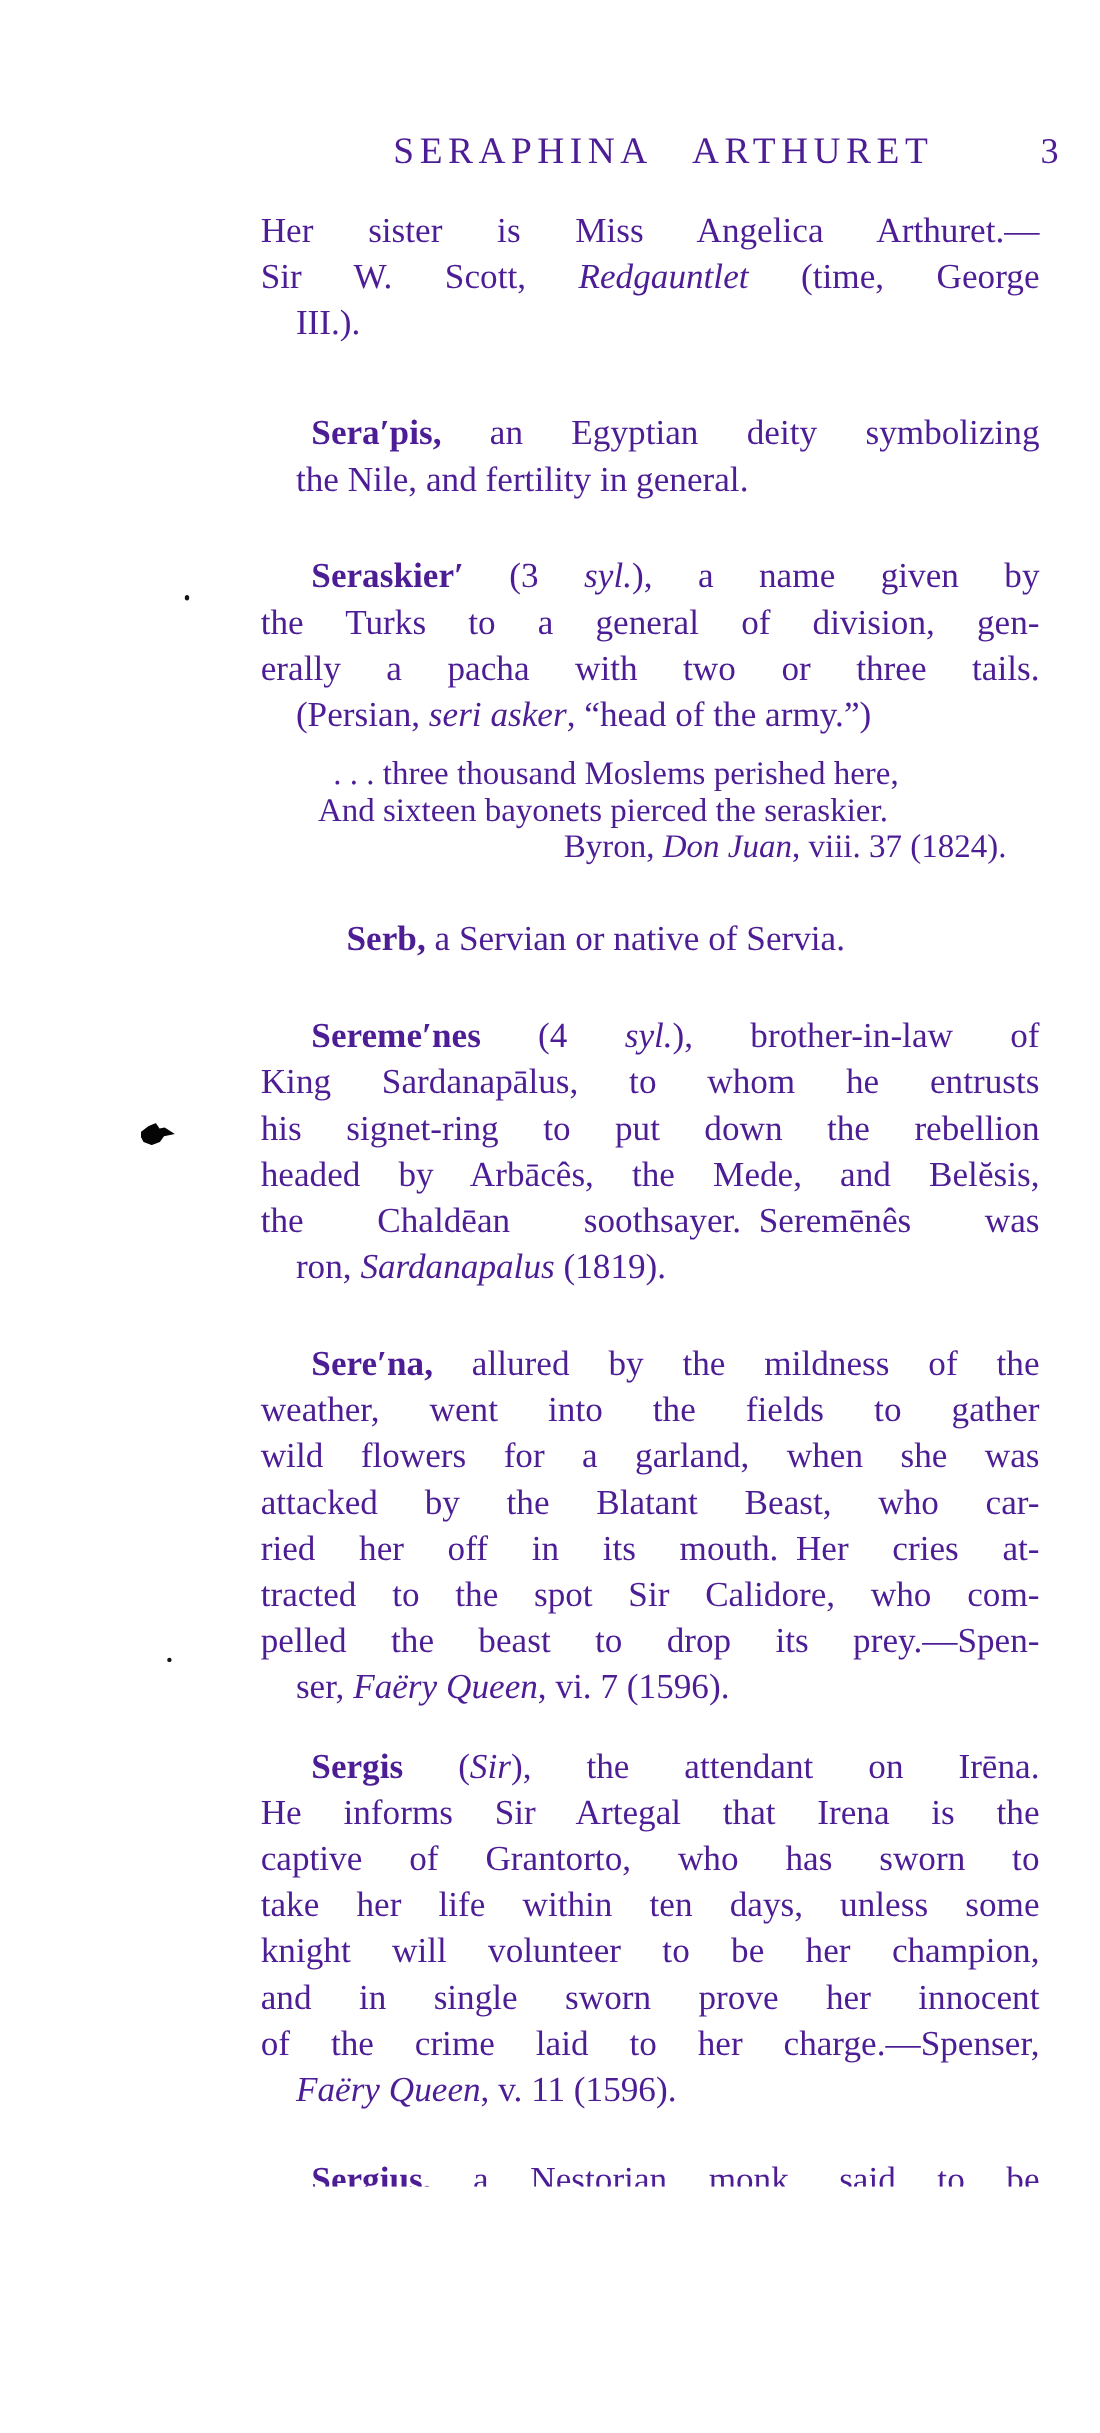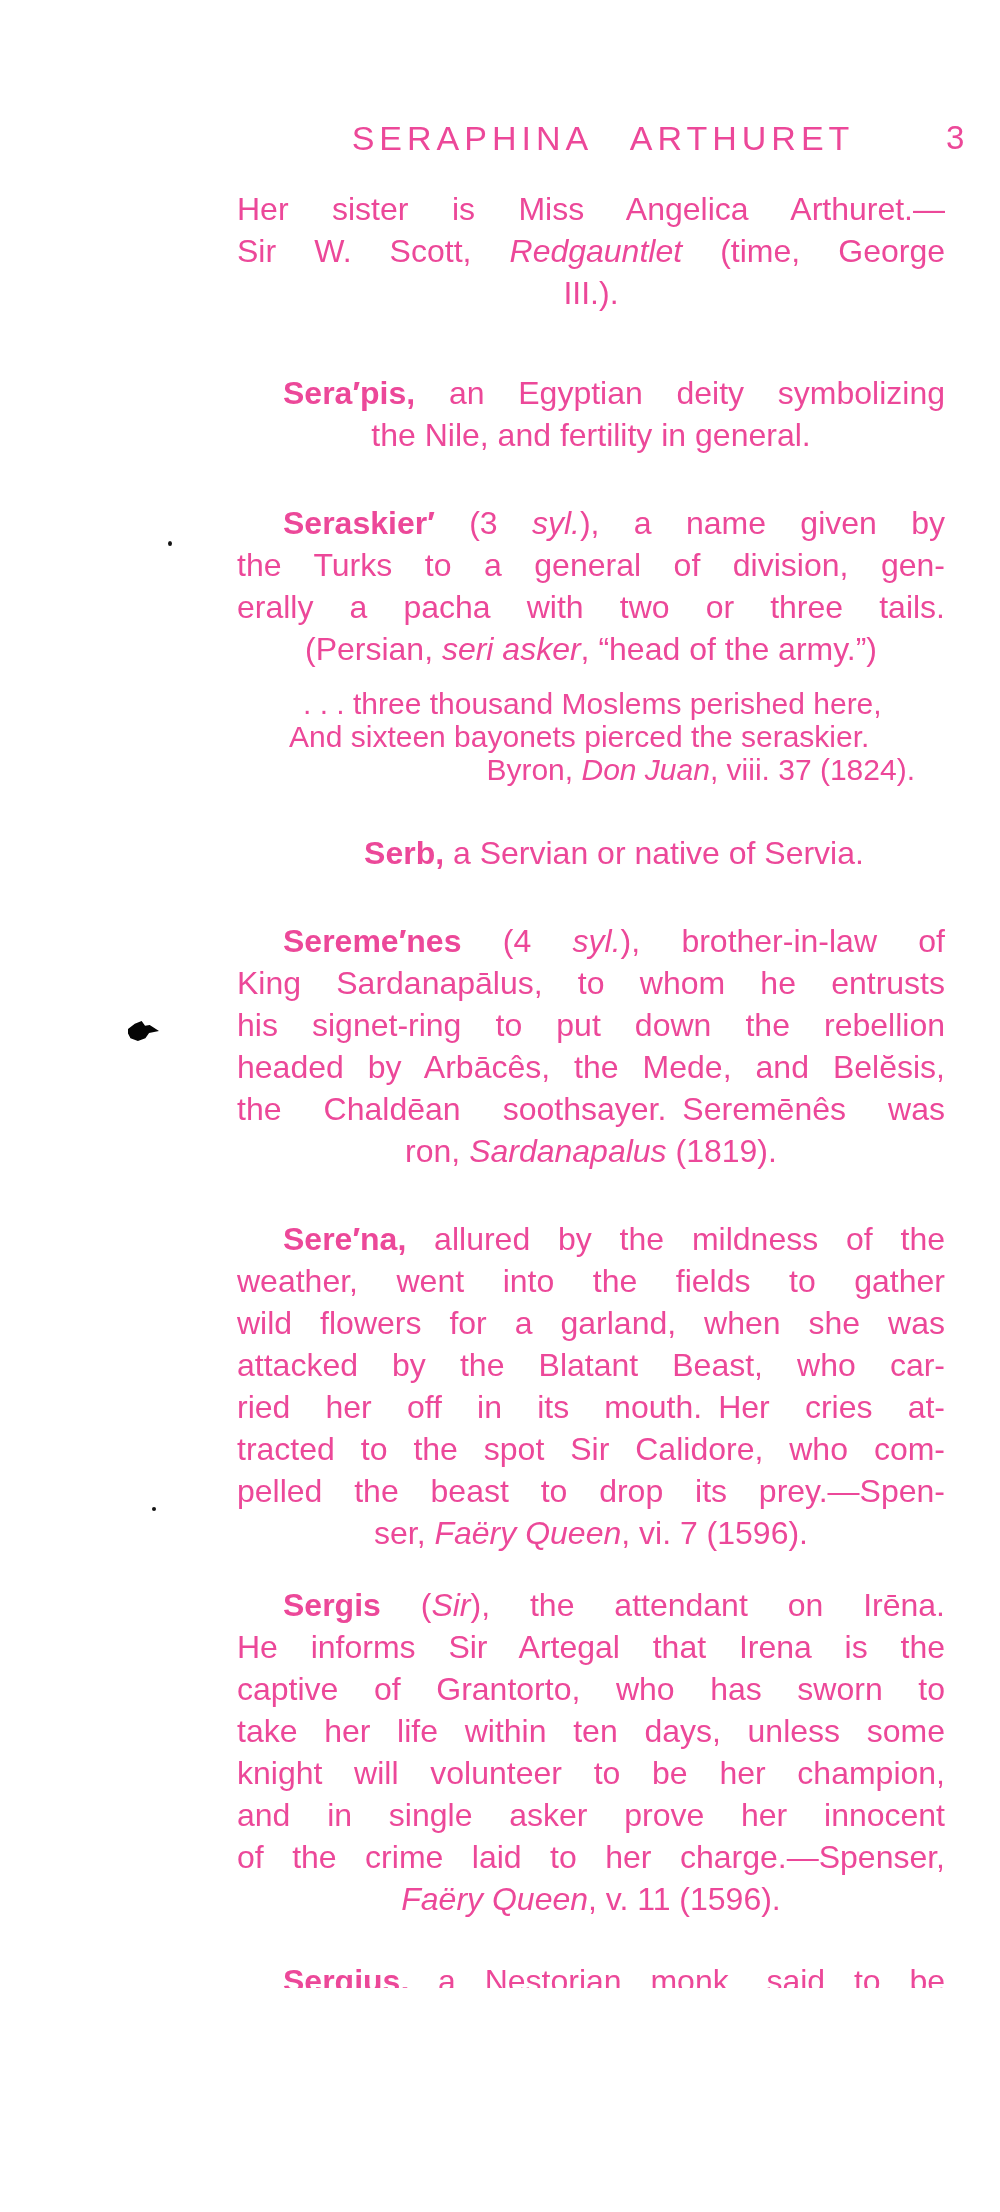--- a/index.html
+++ b/index.html
@@ -1,22 +1,22 @@
 <!DOCTYPE html>
 <html><head>
 <meta charset="utf-8">
 <style>
   html, body { margin: 0; padding: 0; background: #ffffff; }
   .page {
     position: relative;
     width: 1000px;
     height: 1988px;
     background: #ffffff;
-    color: #ec4899;
-    font-family: Liberation Sans, sans-serif;
+    color: #4c1d95;
+    font-family: Liberation Serif, serif;
     overflow: hidden;
   }
   .running-head {
     position: absolute;
     left: 237px;
     top: 116px;
     width: 708px;
     box-sizing: border-box;
     padding-left: 24px;
     text-align: center;
@@ -47,21 +47,21 @@
   .block:nth-child(4) { margin-top: 17px; }   
   .block:nth-child(8) { margin-top: 30px; }
   .block:nth-child(9) { margin-top: 40px; }
   .line {
     height: 42px;
     line-height: 42px;
     text-align: justify;
     text-align-last: justify;
     white-space: nowrap;
   }
-  .line.natural { text-align: center; text-align-last: auto; }
+  .line.natural { text-align: left; text-align-last: auto; margin-left: 32px; }
   .line.indent { padding-left: 46px; box-sizing: border-box; }
   .quote .line {
     height: 33px;
     line-height: 33px;
     font-size: 30px;
     text-align: left;
     text-align-last: auto;
   }
   .quote .verse-1 { padding-left: 66px; }
   .quote .verse-2 { padding-left: 52px; }
@@ -133,21 +133,21 @@
         <div class="line"><span class="seg-normal">tracted to the spot Sir Calidore, who com-</span></div>
         <div class="line"><span class="seg-normal">pelled the beast to drop its prey.—Spen-</span></div>
         <div class="line natural"><span class="seg-normal">ser, </span><span class="seg-italic">Faëry Queen</span><span class="seg-normal">, vi. 7 (1596).</span></div>
       </div>
       <div class="block paragraph">
         <div class="line indent"><span class="seg-bold">Sergis</span><span class="seg-normal"> (</span><span class="seg-italic">Sir</span><span class="seg-normal">), the attendant on Irēna.</span></div>
         <div class="line"><span class="seg-normal">He informs Sir Artegal that Irena is the</span></div>
         <div class="line"><span class="seg-normal">captive of Grantorto, who has sworn to</span></div>
         <div class="line"><span class="seg-normal">take her life within ten days, unless some</span></div>
         <div class="line"><span class="seg-normal">knight will volunteer to be her champion,</span></div>
-        <div class="line"><span class="seg-normal">and in single asker prove her innocent</span></div>
+        <div class="line"><span class="seg-normal">and in single sworn prove her innocent</span></div>
         <div class="line"><span class="seg-normal">of the crime laid to her charge.—Spenser,</span></div>
         <div class="line natural"><span class="seg-italic">Faëry Queen</span><span class="seg-normal">, v. 11 (1596).</span></div>
       </div>
       <div class="block paragraph">
         <div class="line indent"><span class="seg-bold">Sergius,</span><span class="seg-normal"> a Nestorian monk, said to be</span></div>
         <div class="line"><span class="seg-normal">the same as Boheira, who resided at Bos-</span></div>
       </div>
     </div>
 
   <div class="margin-mark"></div>

